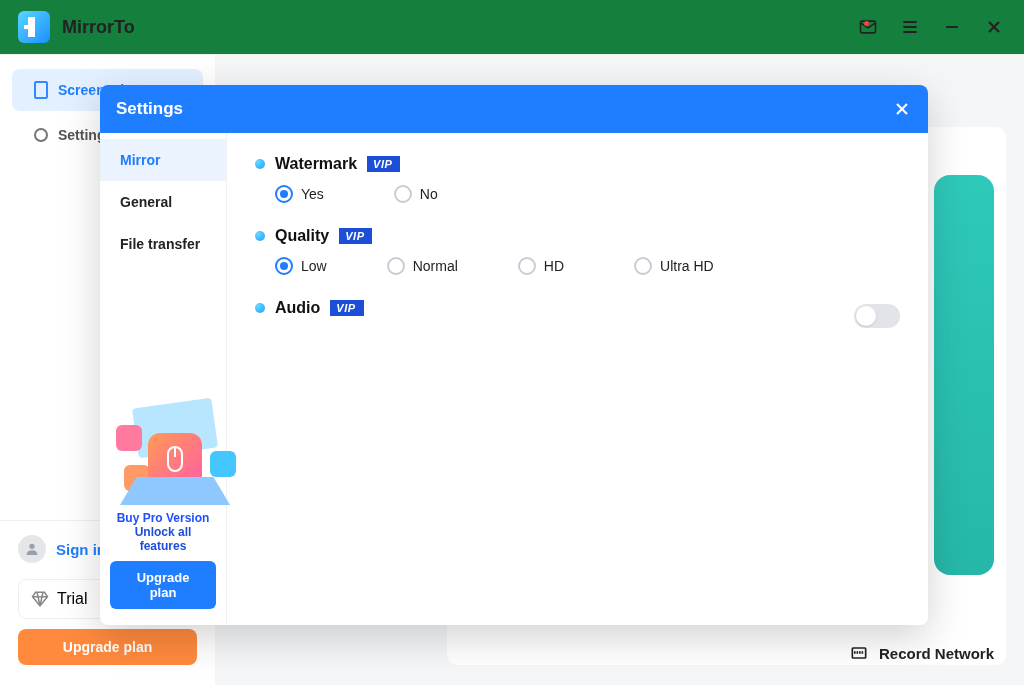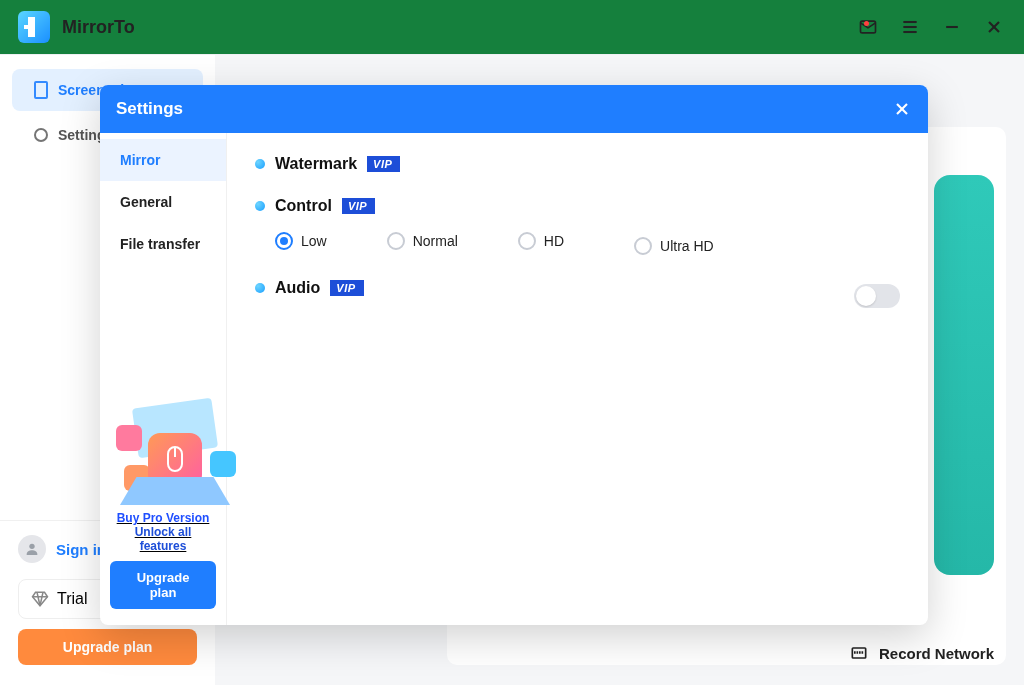--- a/index.html
+++ b/index.html
@@ -39,21 +39,21 @@
     .modal { position: absolute; left: 100px; top: 85px; width: 828px; height: 540px; background: #fff; border-radius: 8px; box-shadow: 0 12px 40px rgba(0,0,0,.18); overflow: hidden; display:flex; flex-direction:column; }
     .modal-header { height: 48px; background: #1f7eff; display: flex; align-items: center; padding: 0 16px; color: #fff; }
     .modal-title { font-size: 17px; font-weight: 700; }
     .modal-close { margin-left: auto; cursor: pointer; width:20px; height:20px; }
     .modal-body { flex:1; display: flex; }
     
     .modal-nav { width: 127px; border-right: 1px solid #f0f0f0; padding-top: 6px; display:flex; flex-direction:column; }
     .mnav-item { padding: 13px 20px; font-size: 14px; font-weight: 700; color: #222; cursor: pointer; }
     .mnav-item.active { background: #ebf3ff; color: #1f7eff; }
     
-    .promo { margin-top:auto; padding: 10px 10px 16px; text-align:center;text-decoration:underline; }
+    .promo { margin-top:auto; padding: 10px 10px 16px; text-align:center; }
     .promo-img { width: 130px; height: 110px; margin: 0 auto 6px; position:relative; }
     .gift-box{width:80px;height:50px;background:#b8e6ff;border-radius:4px;position:absolute;top:8px;left:25px;transform:rotate(-8deg);}
     .mouse-tile{width:54px;height:54px;background:linear-gradient(135deg,#ff9a56,#ff5ea3);border-radius:12px;position:absolute;top:38px;left:38px;display:flex;align-items:center;justify-content:center;}
     .tray{width:110px;height:28px;background:#8fc8ff;position:absolute;bottom:0;left:10px;clip-path:polygon(15% 0,85% 0,100% 100%,0 100%);}
     .tile-s{position:absolute;width:26px;height:26px;border-radius:6px;}
     .promo-t1{color:#1f4fff;font-weight:800;font-size:12px;}
     .promo-t2{color:#1d4ed8;font-weight:800;font-size:12px;margin-bottom:8px;}
     .promo-btn{background:#1f7eff;color:#fff;border:none;border-radius:6px;padding:9px 22px;font-weight:700;font-size:13px;cursor:pointer;}
     
     .settings-pane { flex:1; padding: 22px 28px; }
@@ -61,21 +61,21 @@
     .setting-head { display:flex; align-items:center; gap:10px; margin-bottom: 12px; }
     .bullet { width:10px; height:10px; border-radius:50%; background: radial-gradient(circle at 30% 30%, #6dd5ff, #1a9fff); }
     .setting-title { font-size:16px; font-weight:800; color:#111; }
     .vip { background:#1d4ed8; color:#fff; font-size:11px; font-weight:800; font-style:italic; padding:2px 8px 2px 6px; border-radius:0; letter-spacing:.5px;}
     .radio-group { display:flex; gap:0; padding-left: 20px; }
     .radio-opt { display:flex; align-items:center; gap:8px; font-size:14px; color:#222; cursor:pointer; }
     .radio-opt + .radio-opt { margin-left: 0; }
     .rg-wm .radio-opt:nth-child(2){margin-left:70px;}
     .rg-q .radio-opt:nth-child(2){margin-left:60px;align-items:center;}
     .rg-q .radio-opt:nth-child(3){margin-left:60px;}
-    .rg-q .radio-opt:nth-child(4){margin-left:70px;margin-top:10px;}
+    .rg-q .radio-opt:nth-child(4){margin-left:70px;}
     .radio { width:18px; height:18px; border:2px solid #c8ccd4; border-radius:50%; position:relative; flex-shrink:0;}
     .radio.checked { border-color:#1f7eff; }
     .radio.checked::after { content:''; position:absolute; inset:3px; border-radius:50%; background:#1f7eff; }
     
     .setting-row.audio .setting-head { justify-content: flex-start; }
     .toggle { margin-left:auto; width:46px; height:24px; background:#e2e4e9; border-radius:12px; position:relative; cursor:pointer;}
     .toggle::after{content:'';position:absolute;width:20px;height:20px;background:#fff;border-radius:50%;top:2px;left:2px;box-shadow:0 1px 2px rgba(0,0,0,.15);}
     .setting-row.audio{display:flex;align-items:center;}
     .setting-row.audio .setting-head{margin-bottom:16px;flex:1;}
     
@@ -193,26 +193,36 @@
       </div>
     </div>
     <div class="settings-pane">
 
       <div class="setting-row">
         <div class="setting-head">
           <span class="bullet"></span>
           <span class="setting-title">Watermark</span>
           <span class="vip">VIP</span>
         </div>
+        <div class="radio-group rg-wm">
+          <label class="radio-opt">
+            <span class="radio checked"></span>
+            <span>Yes</span>
+          </label>
+          <label class="radio-opt">
+            <span class="radio"></span>
+            <span>No</span>
+          </label>
+        </div>
       </div>
 
       <div class="setting-row">
         <div class="setting-head">
           <span class="bullet"></span>
-          <span class="setting-title">Control</span>
+          <span class="setting-title">Quality</span>
           <span class="vip">VIP</span>
         </div>
         <div class="radio-group rg-q">
           <label class="radio-opt">
             <span class="radio checked"></span>
             <span>Low</span>
           </label>
           <label class="radio-opt">
             <span class="radio"></span>
             <span>Normal</span>

